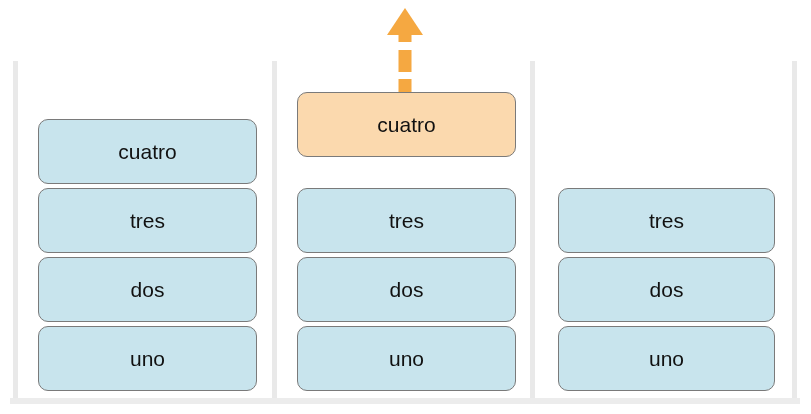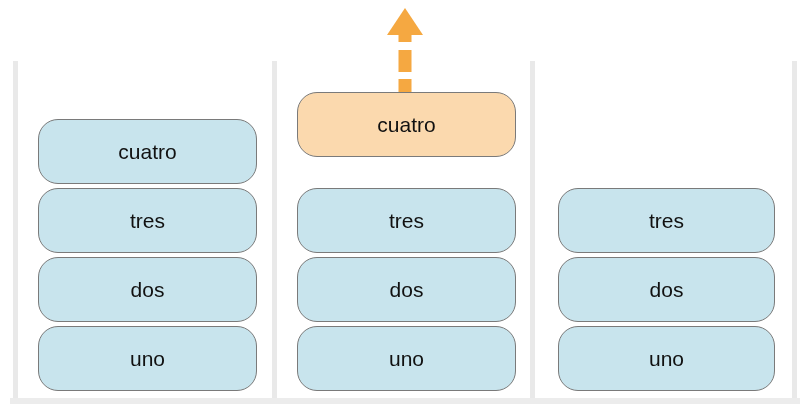--- a/index.html
+++ b/index.html
@@ -39,21 +39,21 @@
     display: flex;
     flex-direction: column;
     gap: 4px;
   }
   .block {
     box-sizing: border-box;
     height: 65px;
     width: 100%;
     background: #c8e4ed;
     border: 1.5px solid #7a7a7a;
-    border-radius: 20px;
+    border-radius: 10px;
     display: flex;
     align-items: center;
     justify-content: center;
     font-size: 21px;
     color: #111111;
   }
   .block.popped {
     position: absolute;
     left: 297px;
     top: 92px;

